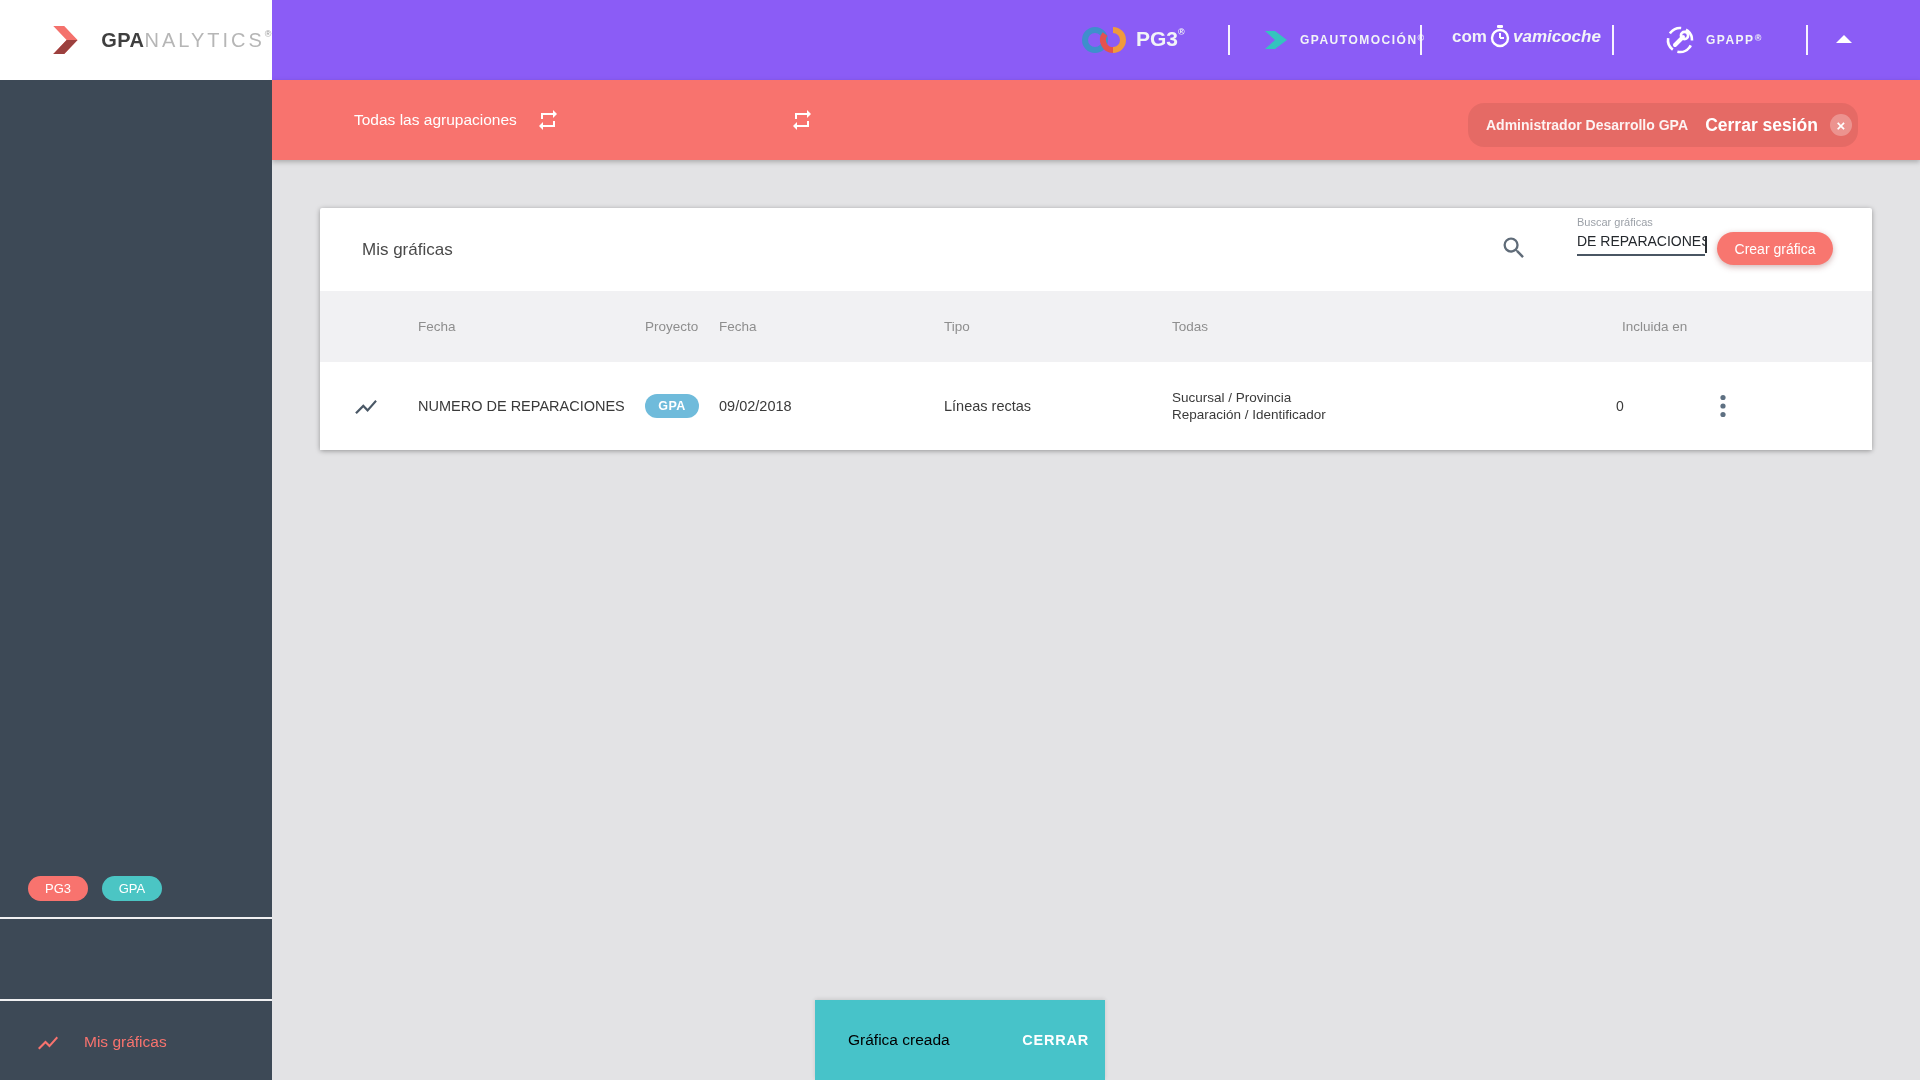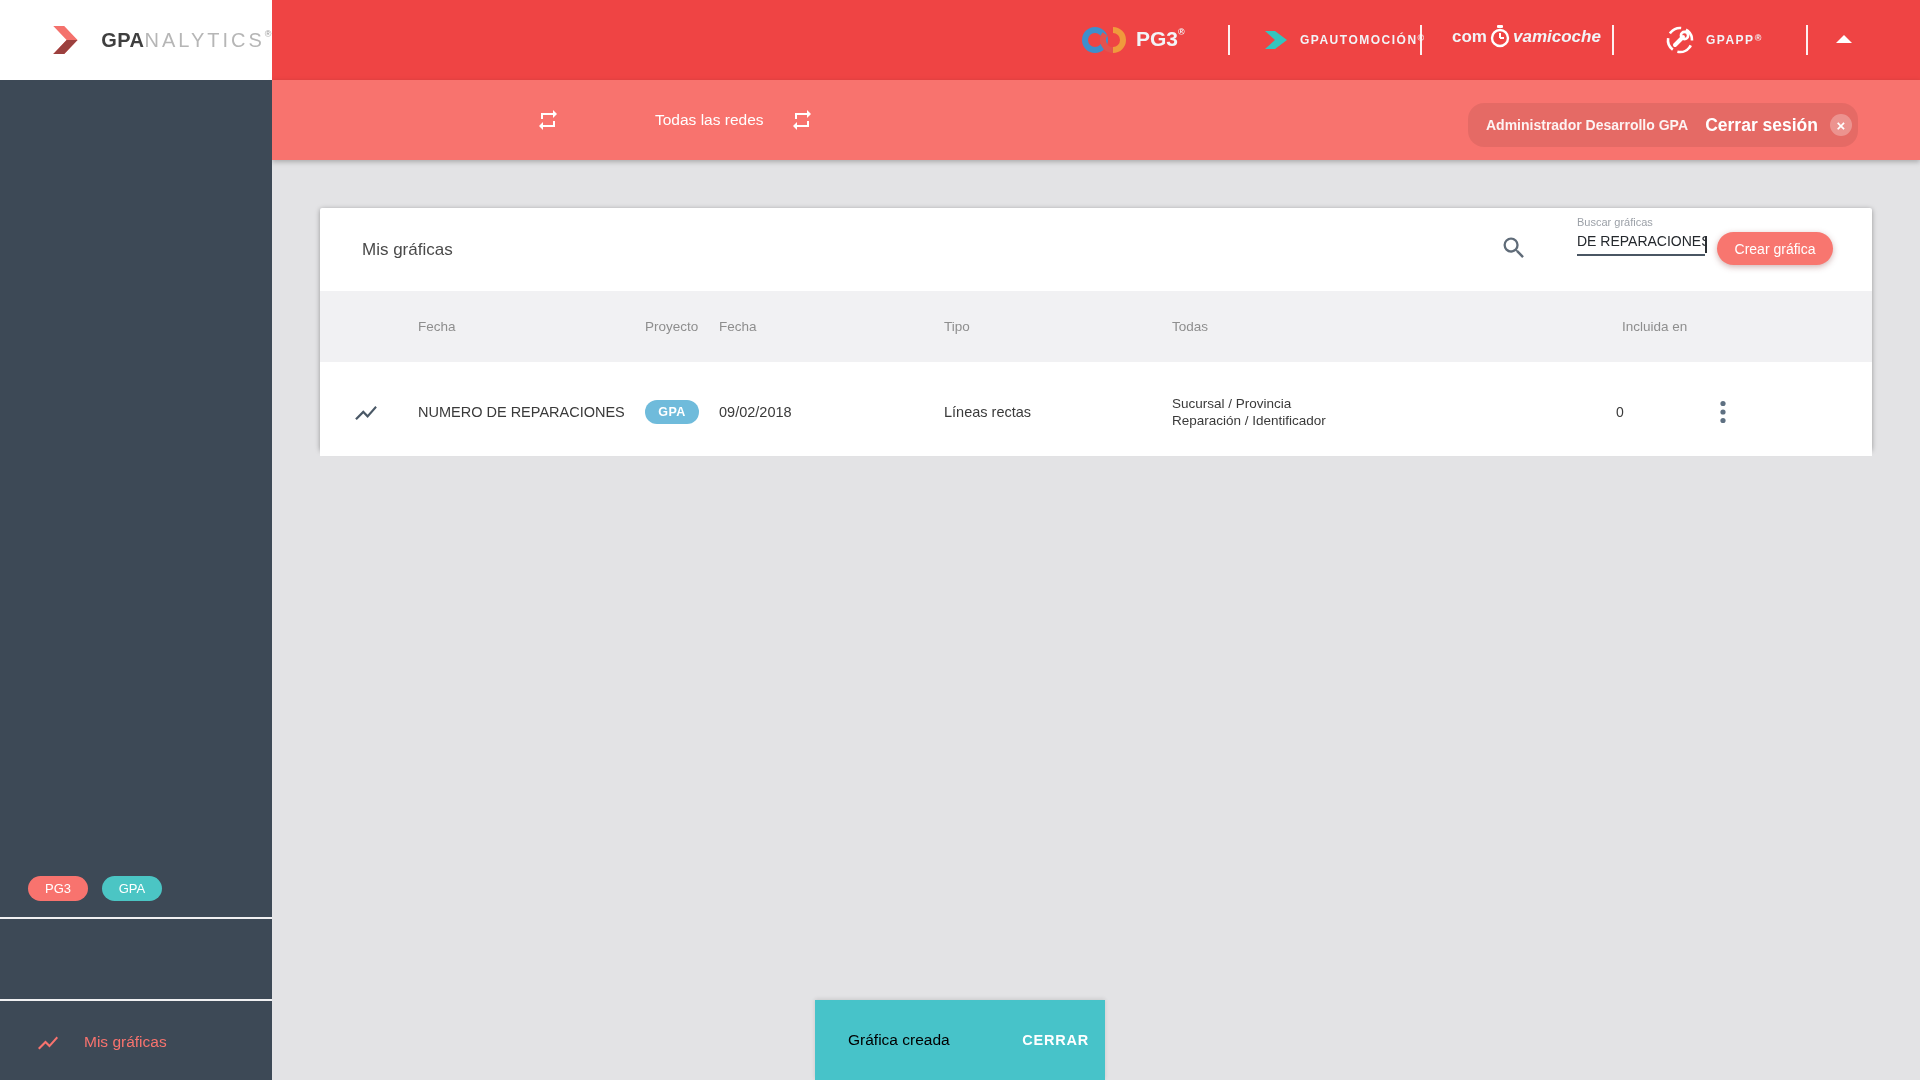--- a/index.html
+++ b/index.html
@@ -2,21 +2,21 @@
 <html><head>
 <meta charset="utf-8">
 <style>
   * { margin:0; padding:0; box-sizing:border-box; }
   html,body { width:1920px; height:1080px; }
   body { font-family:"Liberation Sans", sans-serif; background:#E3E3E5; overflow:hidden; }
   .stage { position:relative; width:1920px; height:1080px; background:#E3E3E5; overflow:hidden; }
   .abs { position:absolute; }
 
   
-  .topbar { left:0; top:0; width:1920px; height:80px; background:#ef4444; }
+  .topbar { left:0; top:0; width:1920px; height:80px; background:#8b5cf6; }
   .logobox { left:0; top:0; width:272px; height:80px; background:#ffffff; display:flex; align-items:center; padding-left:46px; }
   .logotext { margin-left:20px; font-size:20px; letter-spacing:.5px; white-space:nowrap; }
   .logotext .b { color:#3F3F3F; font-weight:bold; }
   .logotext .l { color:#B6B6B6; letter-spacing:3px; }
   .logotext sup { font-size:9px; color:#9A9A9A; vertical-align:top; }
   .sep { width:2px; height:30px; top:25px; background:rgba(255,255,255,.92); }
   .brand { color:#F2F4F7; white-space:nowrap; }
   .pg3text { font-size:21px; font-weight:bold; top:27px; }
   .pg3text sup, .smallbrand sup { font-size:9px; vertical-align:top; }
   .smallbrand { font-size:12px; font-weight:600; letter-spacing:1.5px; top:33px; }
@@ -50,21 +50,21 @@
   .card-title { left:42px; top:0; height:83px; display:flex; align-items:center; font-size:17px; color:#4A4A4A; }
   .search-icon { left:1180px; top:26px; cursor:pointer; }
   .searchwrap { left:1257px; top:8px; width:128px; }
   .search-label { font-size:11px; color:#9CA1A8; display:block; margin-bottom:3px; }
   .search-input { width:128px; border:none; outline:none; border-bottom:2px solid #4A5663; font-family:"Liberation Sans",sans-serif; font-size:14px; color:#24282D; padding:2px 0 5px 0; background:transparent; }
   .caret { right:-2px; top:20px; width:2px; height:17px; background:#2A2E33; }
   .btn-create { left:1397px; top:24px; width:116px; height:33px; border-radius:17px; background:#F8766F; border:none; color:#fff; font-family:"Liberation Sans",sans-serif; font-size:14px; box-shadow:0 2px 6px rgba(120,40,40,.35); cursor:pointer; }
 
   .thead { left:0; top:83px; width:1552px; height:71px; background:#F1F1F3; }
   .th { top:0; height:71px; display:flex; align-items:center; font-size:13.5px; color:#8E8E8E; }
-  .trow { left:0; top:154px; width:1552px; height:88px; background:#fff; cursor:pointer;margin-top:6px; }
+  .trow { left:0; top:154px; width:1552px; height:88px; background:#fff; cursor:pointer; }
   .td { top:0; height:88px; display:flex; align-items:center; font-size:14.5px; color:#3A3A3A; }
   .col-icon { left:33px; }
   .col-nombre { left:98px; }
   .col-proyecto { left:325px; }
   .col-fecha { left:399px; }
   .col-tipo { left:624px; }
   .col-datos { left:852px; }
   .col-incluida { left:1302px; }
   .col-zero { left:1296px; }
   .col-menu { left:1388px; }
@@ -127,24 +127,24 @@
 
   <div class="abs logobox">
     <svg width="58" height="54" viewBox="0 0 58 54">
       <path d="M12,4 H30 L52,27 L30,50 H12 L34,27 Z" fill="#F4716C"></path>
       <path d="M52,27 L30,50 H12 L34,27 Z" fill="#9B403E"></path>
     </svg>
     <div class="logotext"><span class="b">GPA</span><span class="l">NALYTICS</span><sup>®</sup></div>
   </div>
 
   <div class="abs redbar">
+    <div class="abs redlabel" style="left:82px;">Todas las agrupaciones</div>
     <svg class="abs redicon" style="left:264px;" width="24" height="24" viewBox="0 0 24 24">
       <path fill="#fff" d="M7 7h10v3l4-4-4-4v3H5v6h2V7zm10 10H7v-3l-4 4 4 4v-3h12v-6h-2v4z"></path>
     </svg>
-    <div class="abs redlabel" style="left:383px;">Todas las redes</div>
     <svg class="abs redicon" style="left:518px;" width="24" height="24" viewBox="0 0 24 24">
       <path fill="#fff" d="M7 7h10v3l4-4-4-4v3H5v6h2V7zm10 10H7v-3l-4 4 4 4v-3h12v-6h-2v4z"></path>
     </svg>
 
     <div class="abs sessionpill">
       <span class="user">Administrador Desarrollo GPA</span>
       <span class="logout">Cerrar sesión</span>
       <span class="logout-circle">×</span>
     </div>
   </div>

